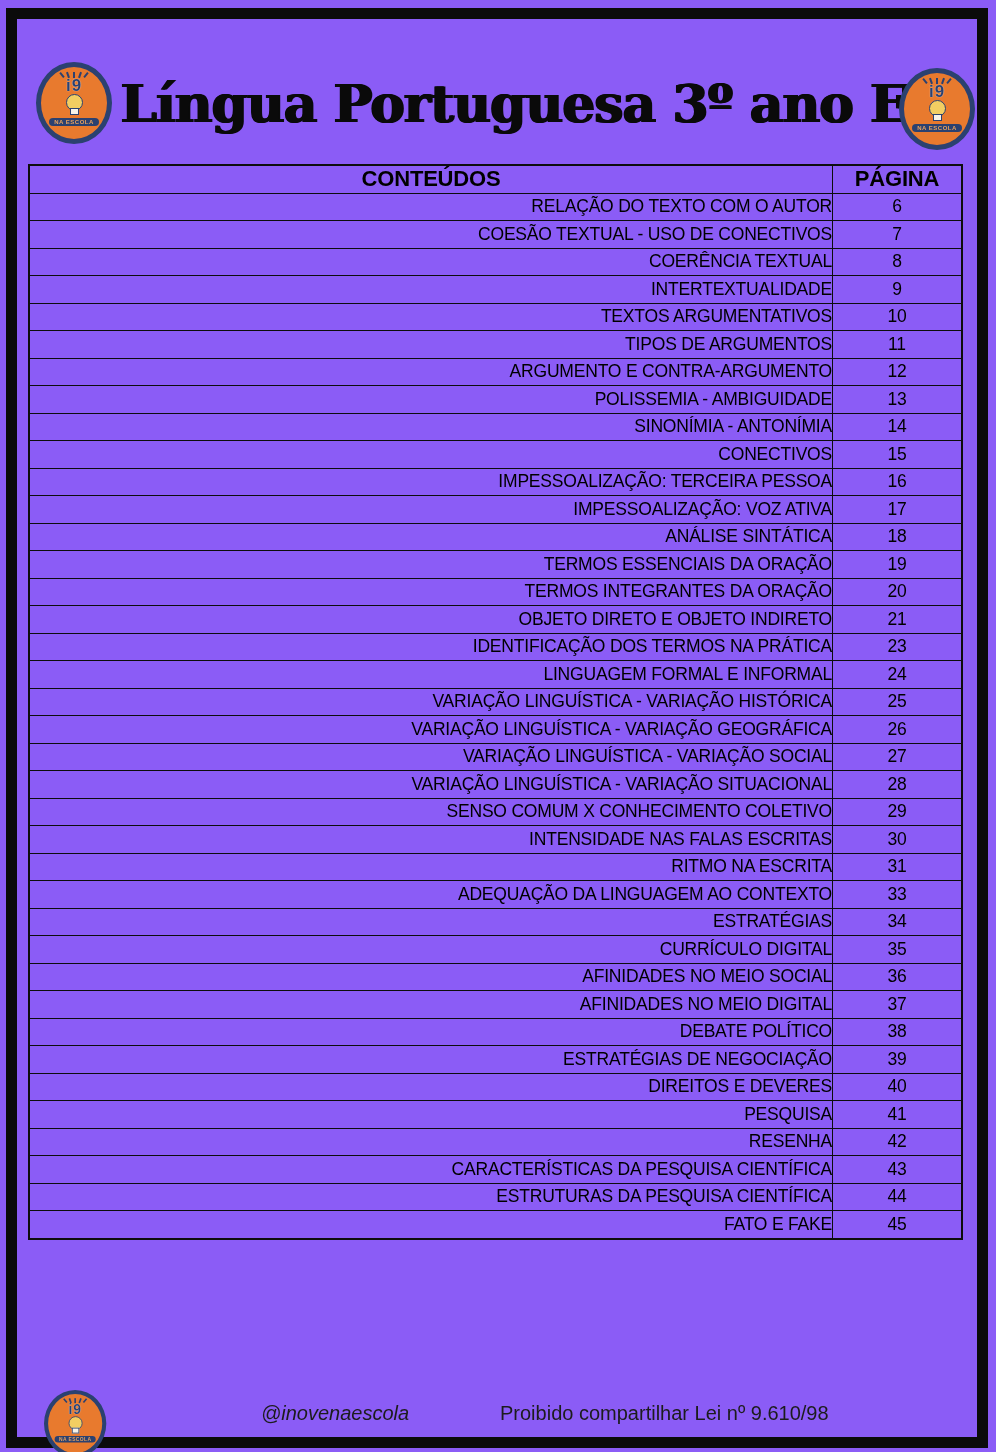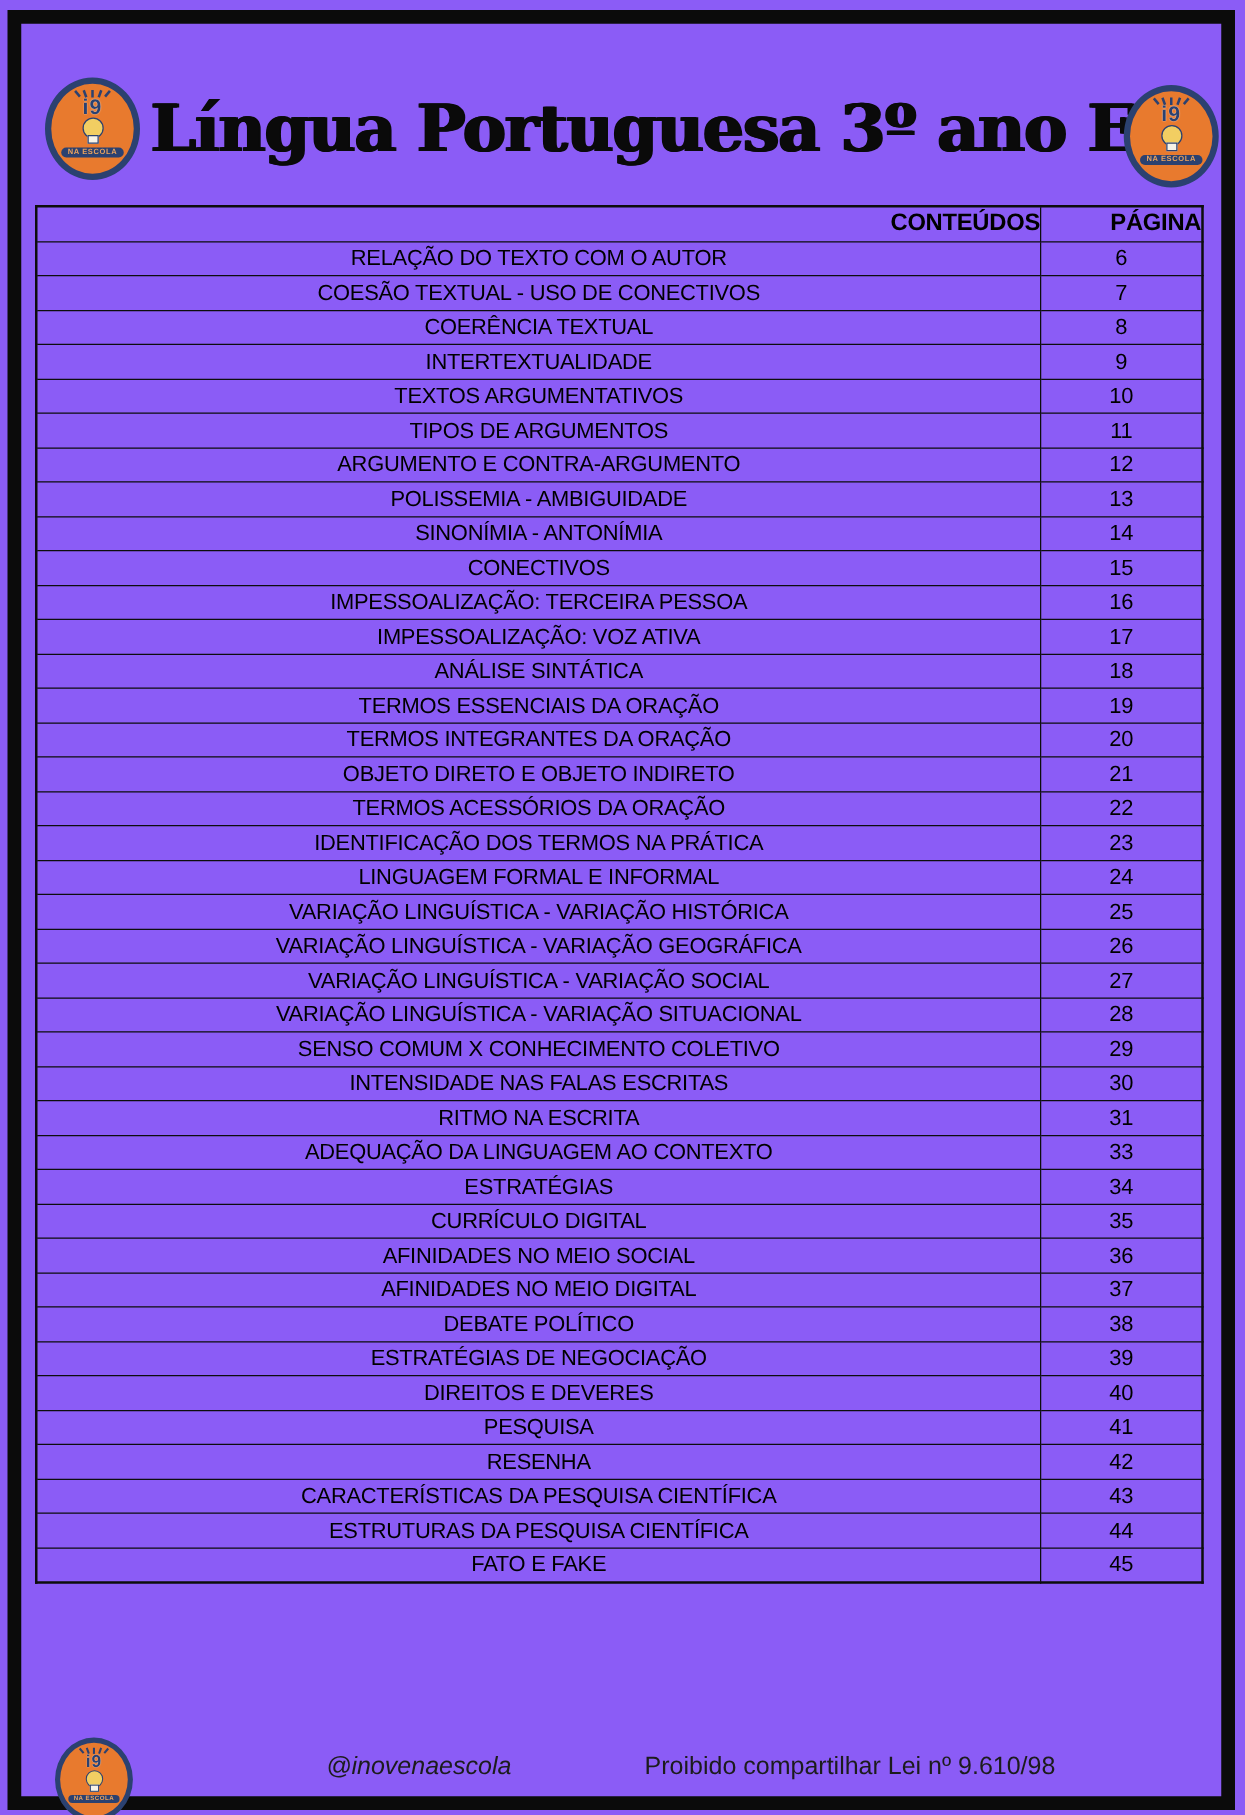--- a/index.html
+++ b/index.html
@@ -75,33 +75,33 @@
   }
   .toc th,.toc td{
     border:1.6px solid #0d0d0d;
     height:26.5px;padding:0;
     font-size:17.5px;letter-spacing:-0.2px;
     overflow:hidden;white-space:nowrap;
   }
   .toc{border:2.5px solid #0d0d0d;}
   .col-content{width:802px;}
   .col-page{width:128px;}
-  .toc th{font-weight:bold;font-size:19px;text-align:right;}
-  .cell-content{text-align:center;padding-left:9px;}
+  .toc th{font-weight:bold;font-size:22px;text-align:center;}
+  .cell-content{text-align:right;padding-left:9px;}
   .cell-page{text-align:center;}
   
   .footer-handle{
     position:absolute;z-index:2;
     left:200px;width:270px;top:1402px;
     font-size:20px;color:#1c1c1c;text-align:center;font-style:italic;
   }
   .footer-notice{
     position:absolute;z-index:2;
     left:500px;width:360px;top:1402px;
-    font-size:20px;color:#1c1c1c;text-align:center;
+    font-size:20px;color:#1c1c1c;text-align:left;
   }
 </style>
 </head>
 <body>
 
 <div class="page">
   <div class="frame"></div>
 
   <div class="logo logo-left">
     <span class="rays">
@@ -197,24 +197,20 @@
         </tr>
         <tr>
           <td class="cell-content">TERMOS INTEGRANTES DA ORAÇÃO</td>
           <td class="cell-page">20</td>
         </tr>
         <tr>
           <td class="cell-content">OBJETO DIRETO E OBJETO INDIRETO</td>
           <td class="cell-page">21</td>
         </tr>
         <tr>
-          <td class="cell-content">TERMOS ACESSÓRIOS DA ORAÇÃO</td>
-          <td class="cell-page">22</td>
-        </tr>
-        <tr>
           <td class="cell-content">IDENTIFICAÇÃO DOS TERMOS NA PRÁTICA</td>
           <td class="cell-page">23</td>
         </tr>
         <tr>
           <td class="cell-content">LINGUAGEM FORMAL E INFORMAL</td>
           <td class="cell-page">24</td>
         </tr>
         <tr>
           <td class="cell-content">VARIAÇÃO LINGUÍSTICA - VARIAÇÃO HISTÓRICA</td>
           <td class="cell-page">25</td>

